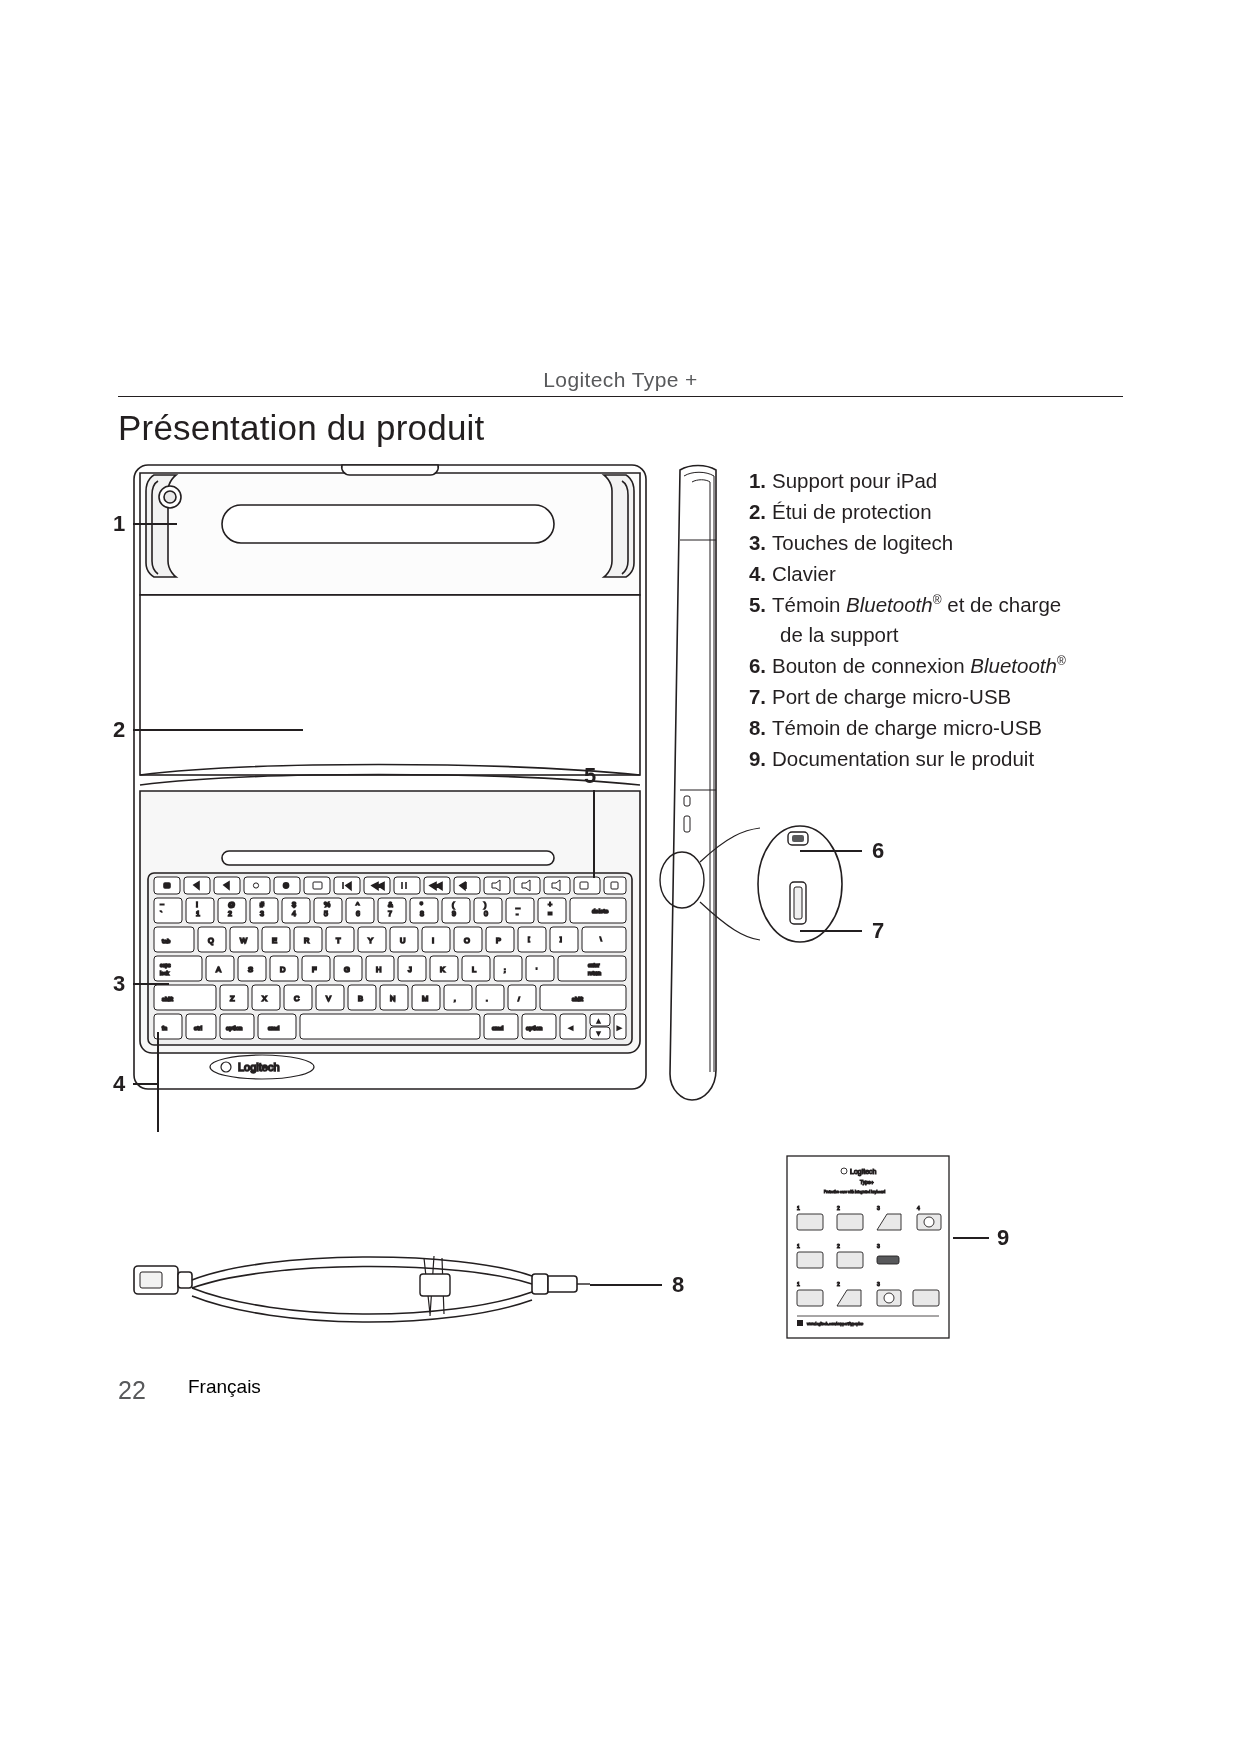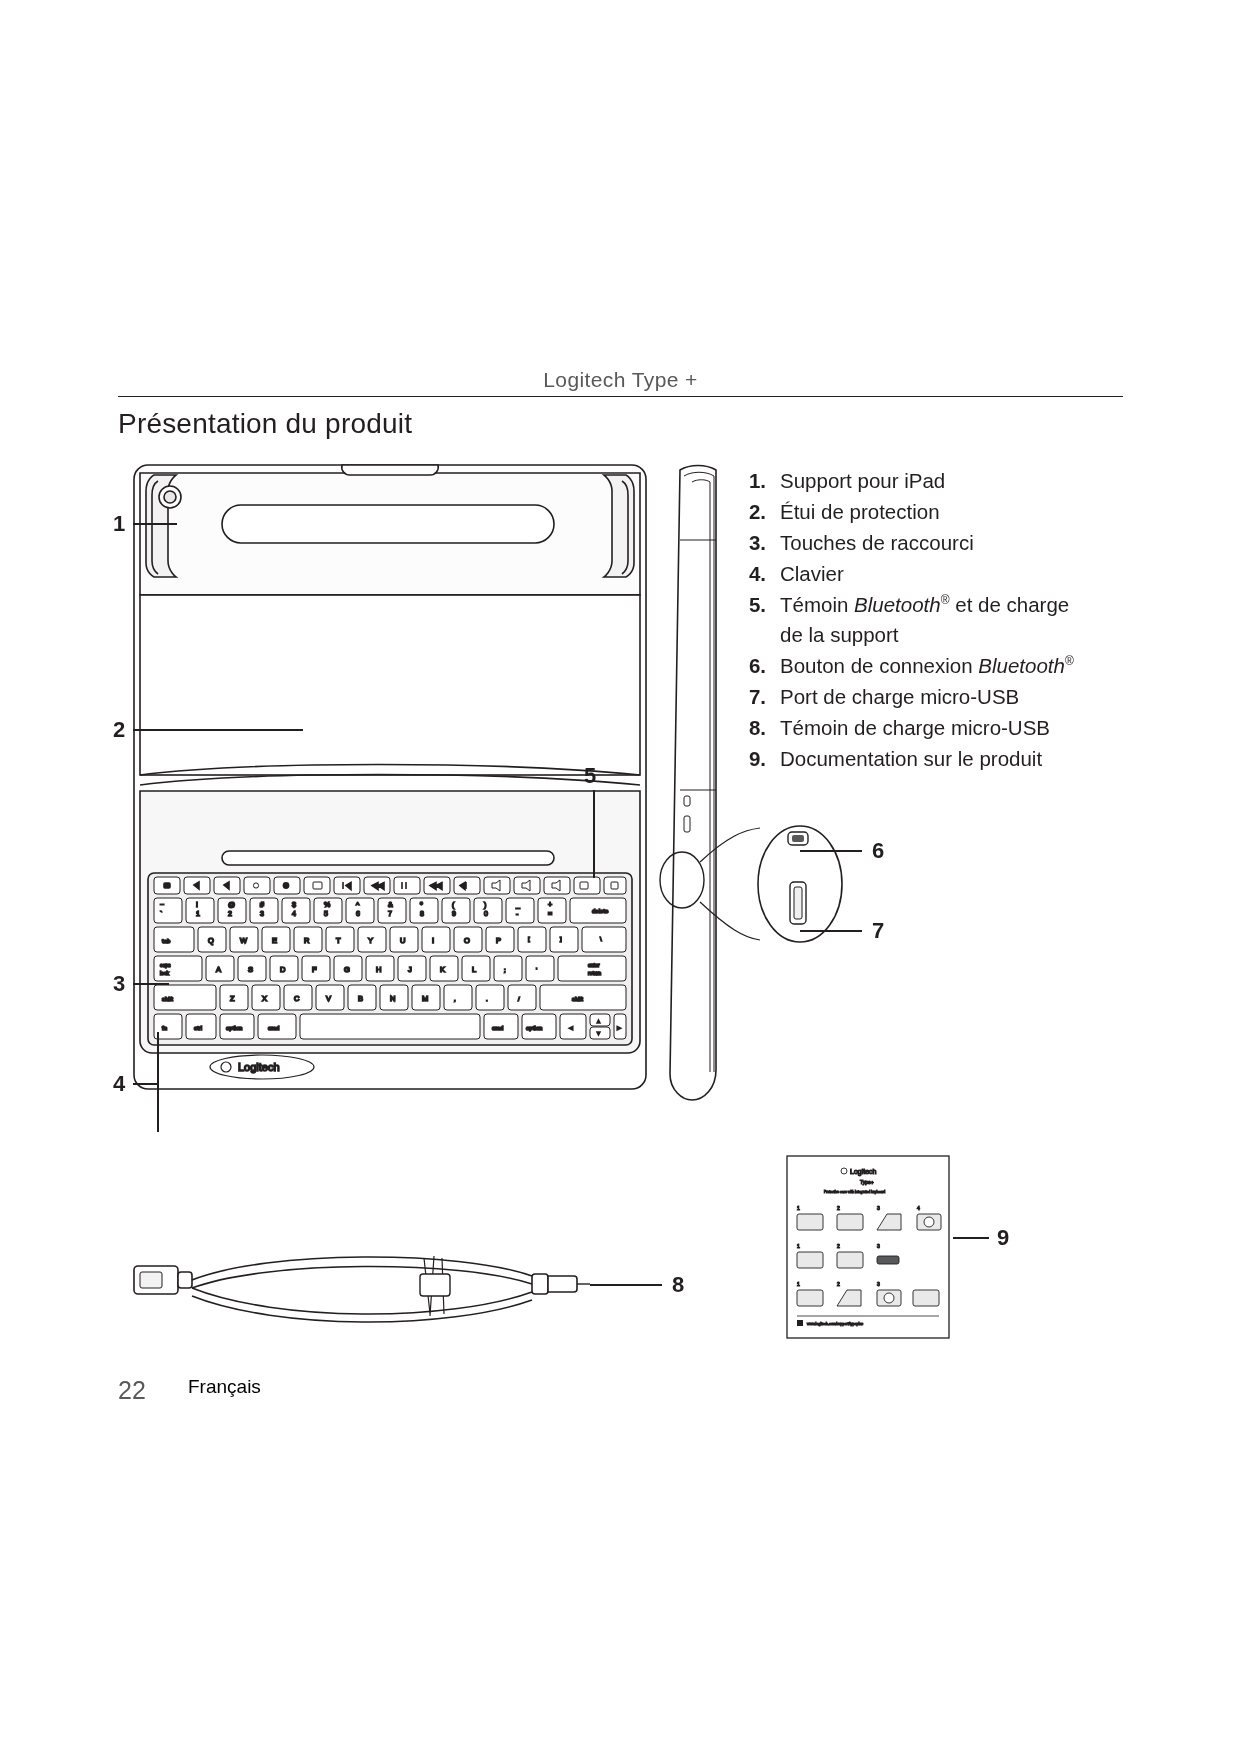--- a/index.html
+++ b/index.html
@@ -40,21 +40,21 @@
     left: 118px;
     top: 396px;
     width: 1005px;
     height: 1px;
     background: #231f20;
   }
   .page-title {
     position: absolute;
     left: 118px;
     top: 408px;
-    font-size: 28px;
+    font-size: 35px;
     font-weight: 400;
     color: #231f20;
     letter-spacing: 0.2px;
   }
 
   
   .parts-list {
     position: absolute;
     left: 742px;
     top: 466px;
@@ -69,21 +69,21 @@
     margin-bottom: 2px;
     white-space: nowrap;
   }
   .part-num {
     position: absolute;
     left: 0;
     width: 24px;
     text-align: right;
     font-weight: bold;
   }
-  .part-text { font-weight: normal; margin-left: 8px; }
+  .part-text { font-weight: normal; }
   .part-text i { font-style: italic; }
   .sup { font-size: 12px; vertical-align: super; }
   .part-item.wrap { white-space: normal; }
   .part-item.wrap .part-text { display: inline; }
   .cont-line { display: block; padding-left: 8px; }
 
   
   .callout {
     position: absolute;
     font-size: 22px;
@@ -516,21 +516,21 @@
       <span class="part-text">Support pour iPad</span>
     </div>
 
     <div class="part-item">
       <span class="part-num">2.</span>
       <span class="part-text">Étui de protection</span>
     </div>
 
     <div class="part-item">
       <span class="part-num">3.</span>
-      <span class="part-text">Touches de raccourci</span>
+      <span class="part-text">Touches de logitech</span>
     </div>
 
     <div class="part-item">
       <span class="part-num">4.</span>
       <span class="part-text">Clavier</span>
     </div>
 
     <div class="part-item wrap">
       <span class="part-num">5.</span>
       <span class="part-text"><span>Témoin </span><i>Bluetooth</i><span class="sup">®</span><span> et de charge</span><span class="cont-line">de la support</span></span>

